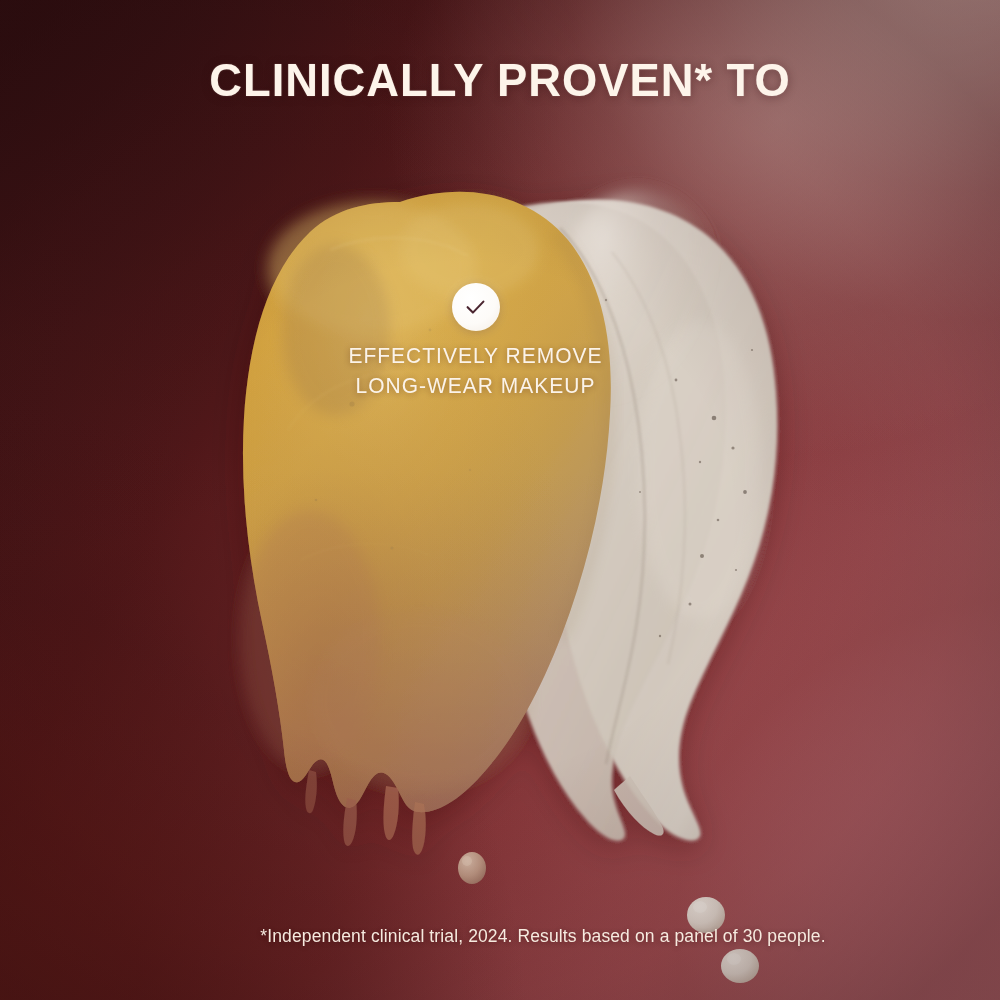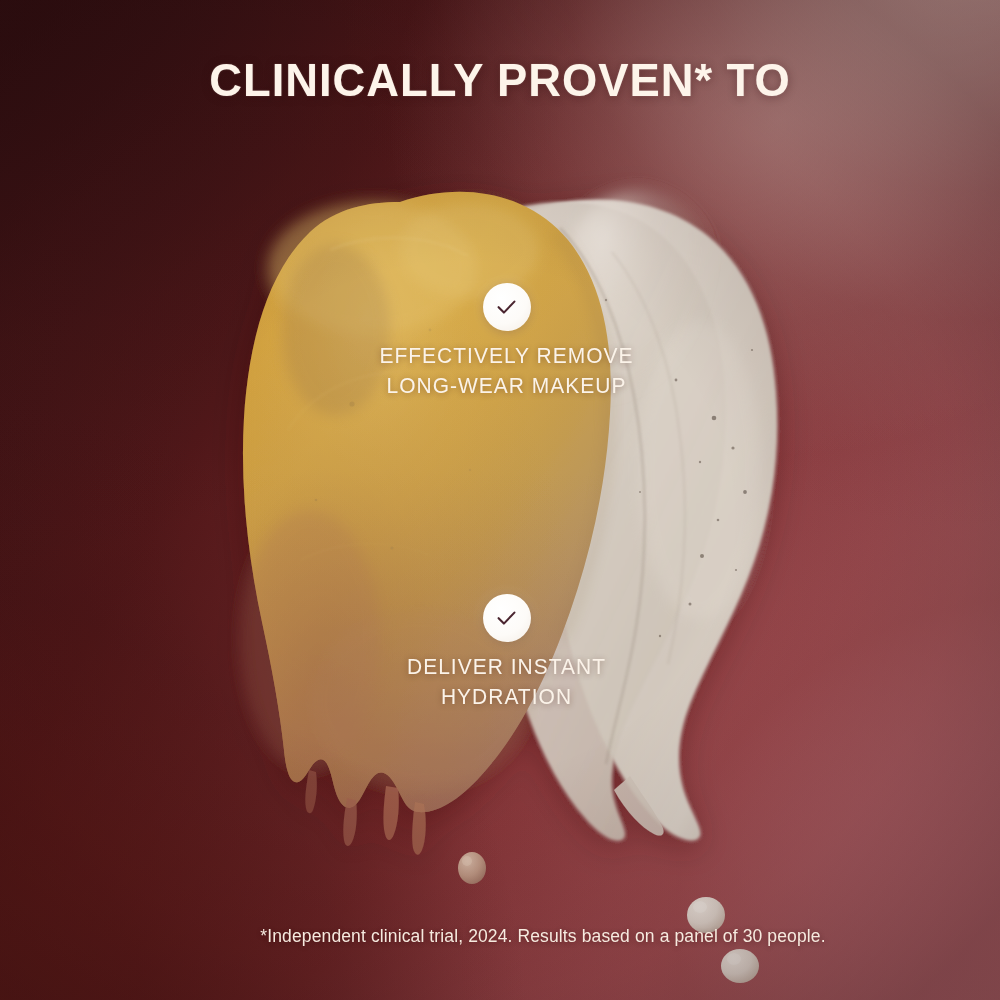--- a/index.html
+++ b/index.html
@@ -65,21 +65,21 @@
     font-weight:bold;
     letter-spacing:1.0px;
     color:#fdf4ea;
     font-stretch:condensed;
     transform:scaleX(0.965);
     text-shadow:0 1px 10px rgba(50,12,14,0.42), 0 0 2px rgba(255,240,230,0.25);
     white-space:nowrap;
   }
 
   
-  .benefit { position:absolute; left:0; width:951px; text-align:center;margin-left:31px; }
+  .benefit { position:absolute; left:0; width:951px; text-align:center; }
   #benefit-0 { top:283px; }
   #benefit-1 { top:439px; }
   #benefit-2 { top:594px; }
 
   .badge {
     width:48px; height:48px; border-radius:50%;
     background:radial-gradient(circle at 38% 32%, #ffffff 0%, #fdfbf8 58%, #f3ece4 100%);
     margin:0 auto;
     display:flex; align-items:center; justify-content:center;
     box-shadow:0 2px 9px rgba(60,20,16,0.20), 0 0 14px rgba(255,250,244,0.18);
@@ -359,25 +359,16 @@
     <div class="badge">
       <svg width="27" height="27" viewBox="0 0 27 27">
         <path d="M5.6 13.2 L10.9 18.6 L21.4 7.6" fill="none" stroke="#4a2530" stroke-width="2.1" stroke-linecap="round" stroke-linejoin="round"></path>
       </svg>
     </div>
     <div class="benefit-text">EFFECTIVELY REMOVE
 LONG-WEAR MAKEUP</div>
   </div>
 
 
-  <div class="benefit" id="benefit-2">
-    <div class="badge">
-      <svg width="27" height="27" viewBox="0 0 27 27">
-        <path d="M5.6 13.2 L10.9 18.6 L21.4 7.6" fill="none" stroke="#4a2530" stroke-width="2.1" stroke-linecap="round" stroke-linejoin="round"></path>
-      </svg>
-    </div>
-    <div class="benefit-text">DELIVER INSTANT
-HYDRATION</div>
-  </div>
 
   <div id="footnote">*Independent clinical trial, 2024. Results based on a panel of 30 people.</div>
 
 </div>
 
 </body></html>

